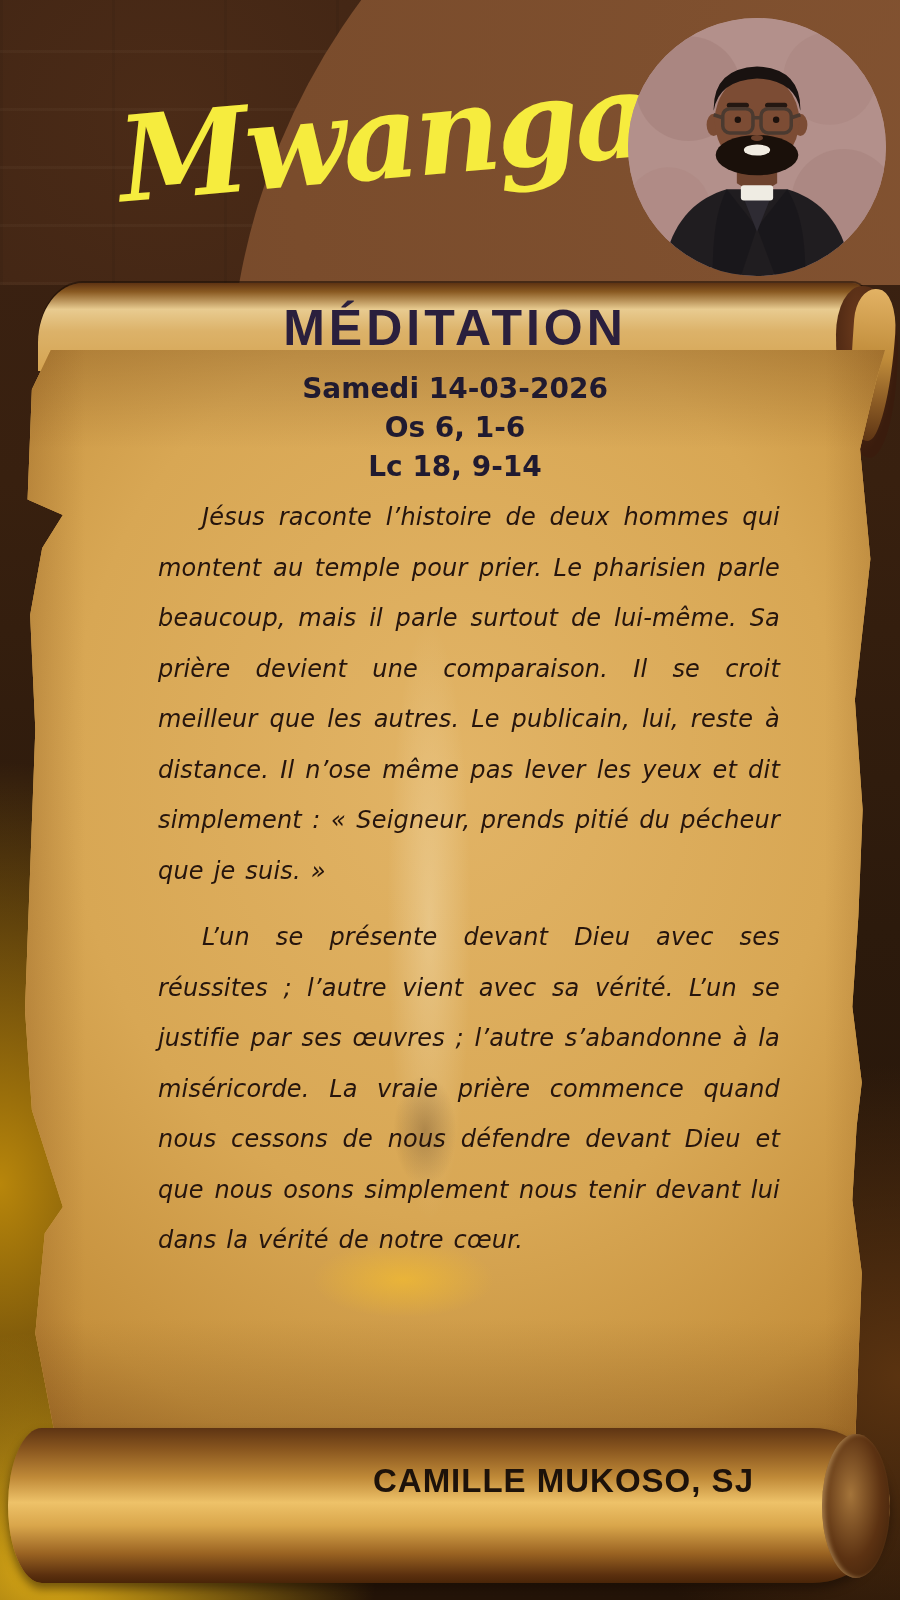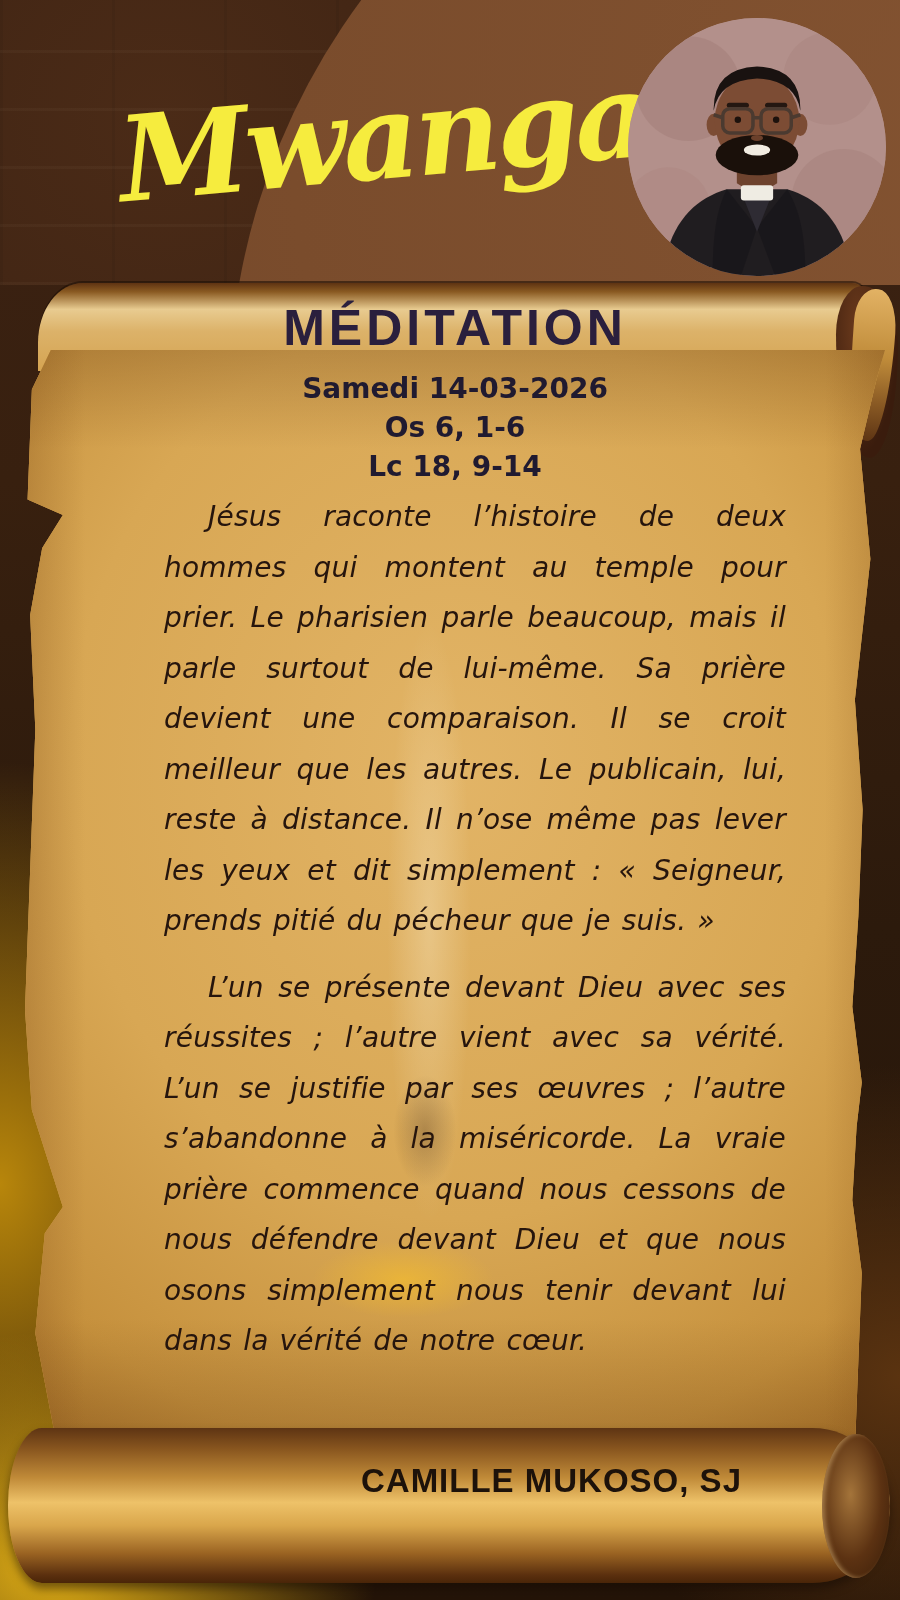--- a/index.html
+++ b/index.html
@@ -90,28 +90,28 @@
     position:absolute;left:0;top:299px;width:910px;z-index:6;text-align:center;
     font-family:"Liberation Sans",sans-serif;font-weight:900;font-size:50px;
     letter-spacing:4px;color:#2a1f3d;
   }
   .date-block{
     position:absolute;left:0;top:369px;width:910px;z-index:6;text-align:center;
     font-family:"DejaVu Sans",sans-serif;font-weight:700;font-size:28px;line-height:39px;
     color:#201a30;
   }
   .body-text{
-    position:absolute;left:164px;top:492px;width:622px;z-index:6;
-    font-family:"DejaVu Sans",sans-serif;font-style:italic;font-size:28px;line-height:50.5px;
+    position:absolute;left:158px;top:492px;width:622px;z-index:6;
+    font-family:"DejaVu Sans",sans-serif;font-style:italic;font-size:24px;line-height:50.5px;
     color:#26150d;text-align:justify;letter-spacing:0.2px;word-spacing:2px;
   }
   .body-text p{margin:0;text-indent:44px;}
   .body-text p + p{margin-top:16px;}
   .signature{
-    position:absolute;left:0;top:1462px;width:742px;z-index:6;text-align:right;
+    position:absolute;left:12px;top:1462px;width:742px;z-index:6;text-align:right;
     font-family:"Liberation Sans",sans-serif;font-weight:600;font-size:33px;
     letter-spacing:1px;color:#1d120a;
   }
 </style>
 </head>
 <body>
 
 <div class="canvas">
 
   <div class="header">

